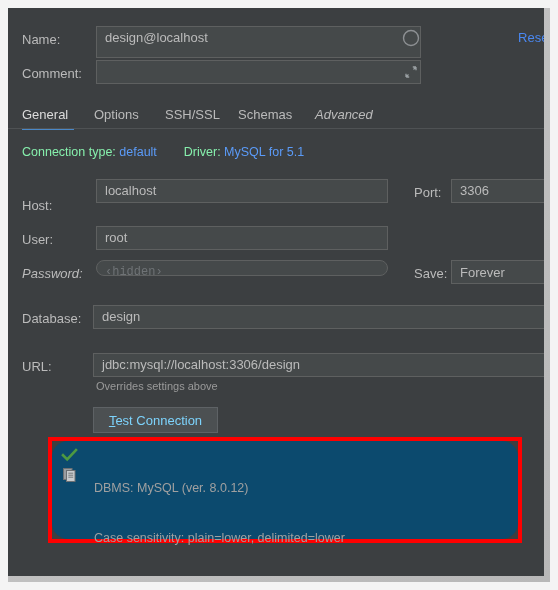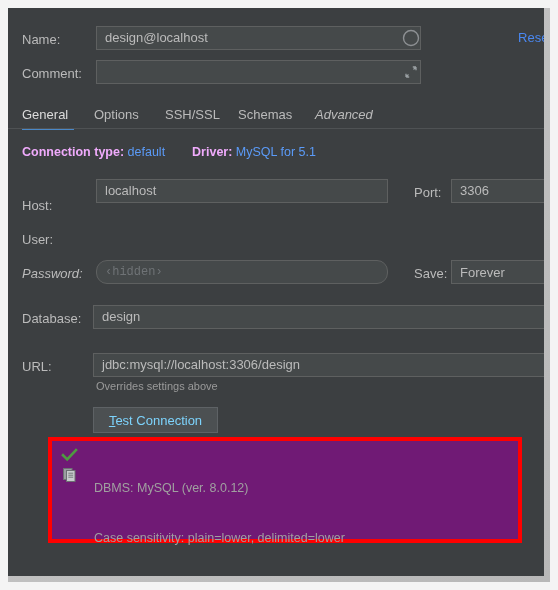--- a/index.html
+++ b/index.html
@@ -118,21 +118,21 @@
 
   .meta-row {
     position: absolute;
     left: 14px;
     top: 136px;
     font-size: 12.5px;
     color: #bbbbbb;
     line-height: 16px;
     white-space: nowrap;
   }
-  .meta-row .lbl { color: #f0abfc; font-weight: bold; }
+  .meta-row .lbl { color: #86efac; }
   .meta-row .val { color: #5b9bf8; }
   .meta-gap { display: inline-block; width: 20px; }
 
   .hint {
     position: absolute;
     color: #9a9a9a;
     font-size: 11px;
     line-height: 14px;
     white-space: nowrap;
   }
@@ -170,21 +170,22 @@
     background: #3c3f41;
     box-sizing: border-box;
     border: 4px solid #ff0000;
   }
   #results-inner {
     position: absolute;
     left: 0;
     top: 0;
     right: 0;
     bottom: 0;
-    background: #701a75;
+    background: #0c4a6e;
+    border-radius: 16px;
   }
   .result-lines {
     position: absolute;
     left: 42px;
     top: 6px;
     color: #a0a0a0;
     font-size: 12.5px;
     line-height: 16.5px;
     white-space: pre-wrap;
     width: 415px;
@@ -208,21 +209,21 @@
 </style>
 </head>
 <body>
 
 <div id="screen">
   <div id="frame-shadow"></div>
 
   <div id="dialog">
 
     <div class="row-label" style="left:14px; top:24px;">Name:</div>
-    <div class="textfield" style="left:88px; top:18px; width:325px; height:24px;">design@localhost</div>
+    <div class="textfield" style="left:88px; top:18px; width:325px; height:32px;">design@localhost</div>
     <div class="field-icon" style="left:392px; top:19px;">
       <svg width="22" height="22" viewBox="0 0 22 22">
         <circle cx="11" cy="11" r="7.5" fill="none" stroke="#8d9093" stroke-width="1.4"></circle>
       </svg>
     </div>
     <div class="link-reset">Reset</div>
 
     <div class="row-label" style="left:14px; top:58px;">Comment:</div>
     <div class="textfield" style="left:88px; top:52px; width:325px; height:24px;"></div>
     <div class="field-icon" style="left:392px; top:53px;">
@@ -251,23 +252,24 @@
       <span> </span>
       <span class="val">MySQL for 5.1</span>
     </div>
 
     <div class="row-label" style="left:14px; top:190px;">Host:</div>
     <div class="textfield" style="left:88px; top:171px; width:292px; height:24px;">localhost</div>
     <div class="row-label" style="left:406px; top:177px;">Port:</div>
     <div class="textfield" style="left:443px; top:171px; width:120px; height:24px;">3306</div>
 
     <div class="row-label" style="left:14px; top:224px;">User:</div>
+    <div class="textfield" style="left:88px; top:218px; width:292px; height:24px;">root</div>
 
     <div class="row-label" style="left:14px; top:258px;font-style:italic;">Password:</div>
-    <div class="textfield placeholder" style="left:88px; top:252px; width:292px; height:24px; line-height:23px;border-radius:11px;">‹hidden›</div>
+    <div class="textfield placeholder" style="left:88px; top:252px; width:292px; height:16px; line-height:23px;border-radius:11px;">‹hidden›</div>
     <div class="row-label" style="left:406px; top:258px;">Save:</div>
     <div class="combo" style="left:443px; top:252px; width:113px; height:24px; line-height:23px;">
       <span>Forever</span>
       
     </div>
 
     <div class="row-label" style="left:14px; top:303px;">Database:</div>
     <div class="textfield" style="left:85px; top:297px; width:478px; height:24px;">design</div>
 
     <div class="row-label" style="left:14px; top:351px;">URL:</div>

